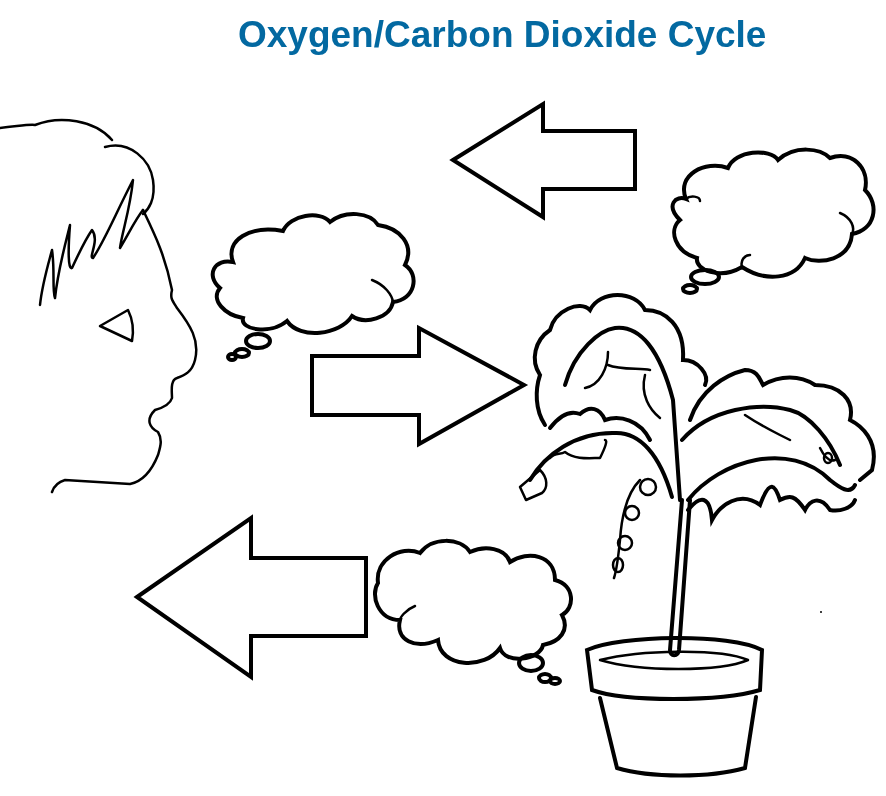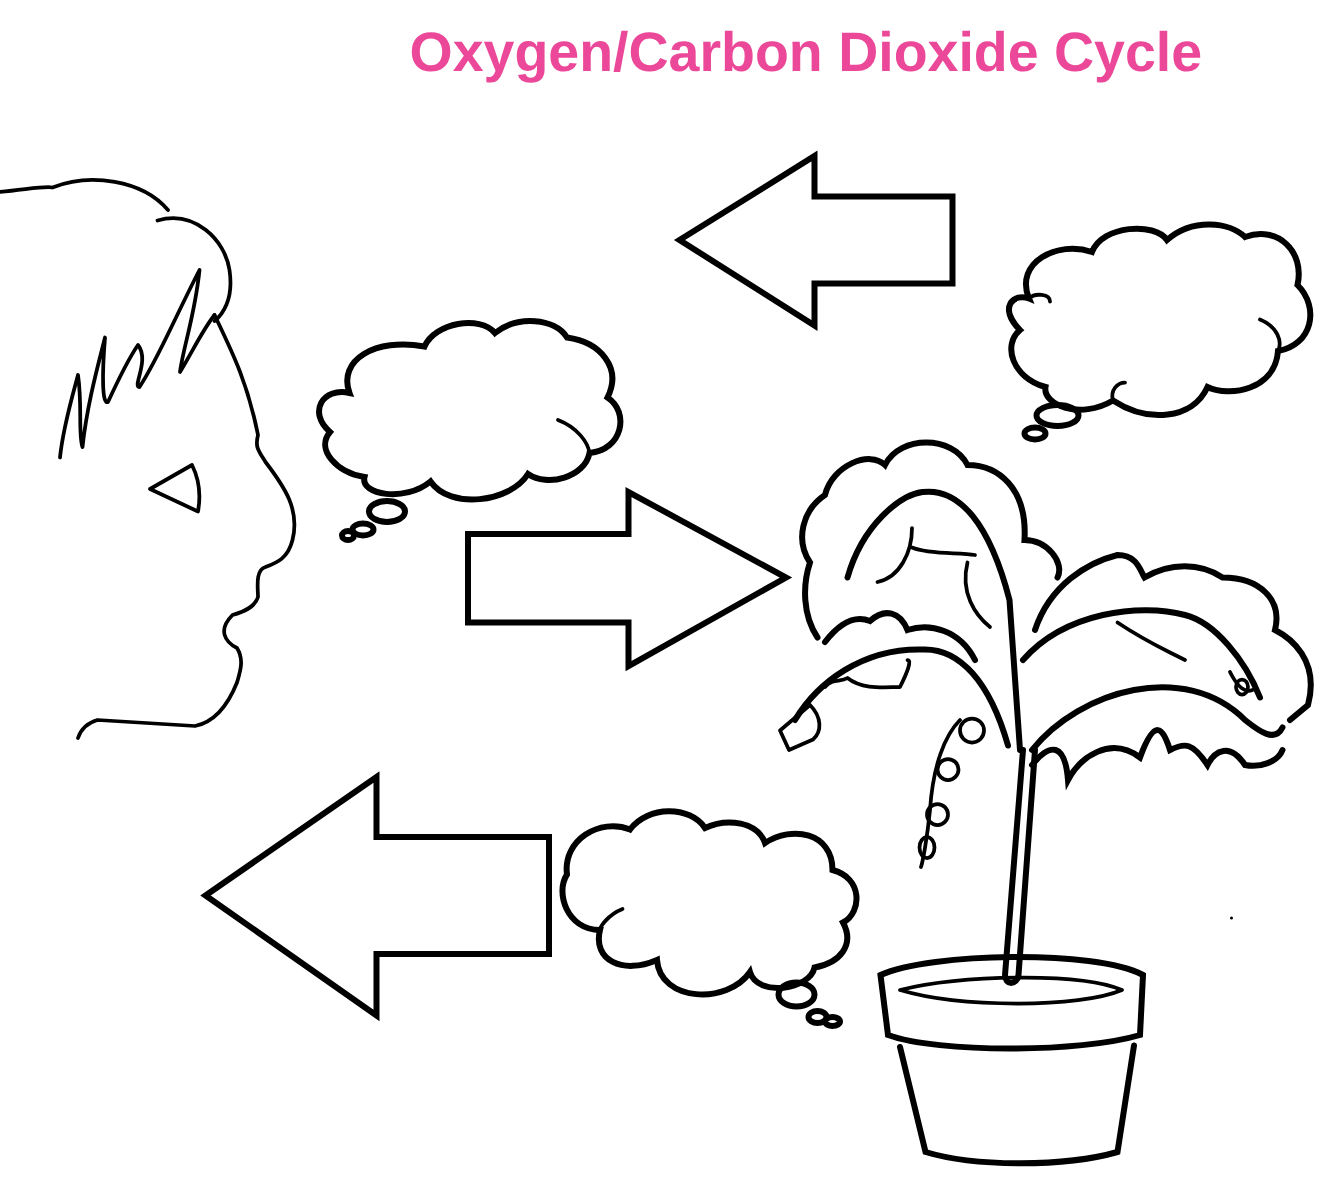--- a/index.html
+++ b/index.html
@@ -1,22 +1,21 @@
 <!DOCTYPE html>
 <html><head>
 <meta charset="utf-8">
 <style>
   html, body { margin: 0; padding: 0; background: #ffffff; }
   body { width: 886px; height: 796px; position: relative; overflow: hidden; }
   .title {
     position: absolute; left: 238px; top: 14px;
     font-family: "Liberation Sans", "DejaVu Sans", sans-serif;
-    font-weight: bold; font-size: 37px; color: #ec4899; letter-spacing: 0px;
+    font-weight: bold; font-size: 37px; color: #0369a1; letter-spacing: 0px;
     white-space: nowrap;
-    margin-left: 35px;
   }
   svg.canvas { position: absolute; left: 0; top: 0; }
   .ln { fill: none; stroke: #000; stroke-width: 4; stroke-linejoin: miter; stroke-linecap: round; }
   .thin { fill: none; stroke: #000; stroke-width: 2.5; stroke-linecap: round; stroke-linejoin: round; }
 </style>
 </head>
 <body>
 
 <div class="title">Oxygen/Carbon Dioxide Cycle</div>
 

